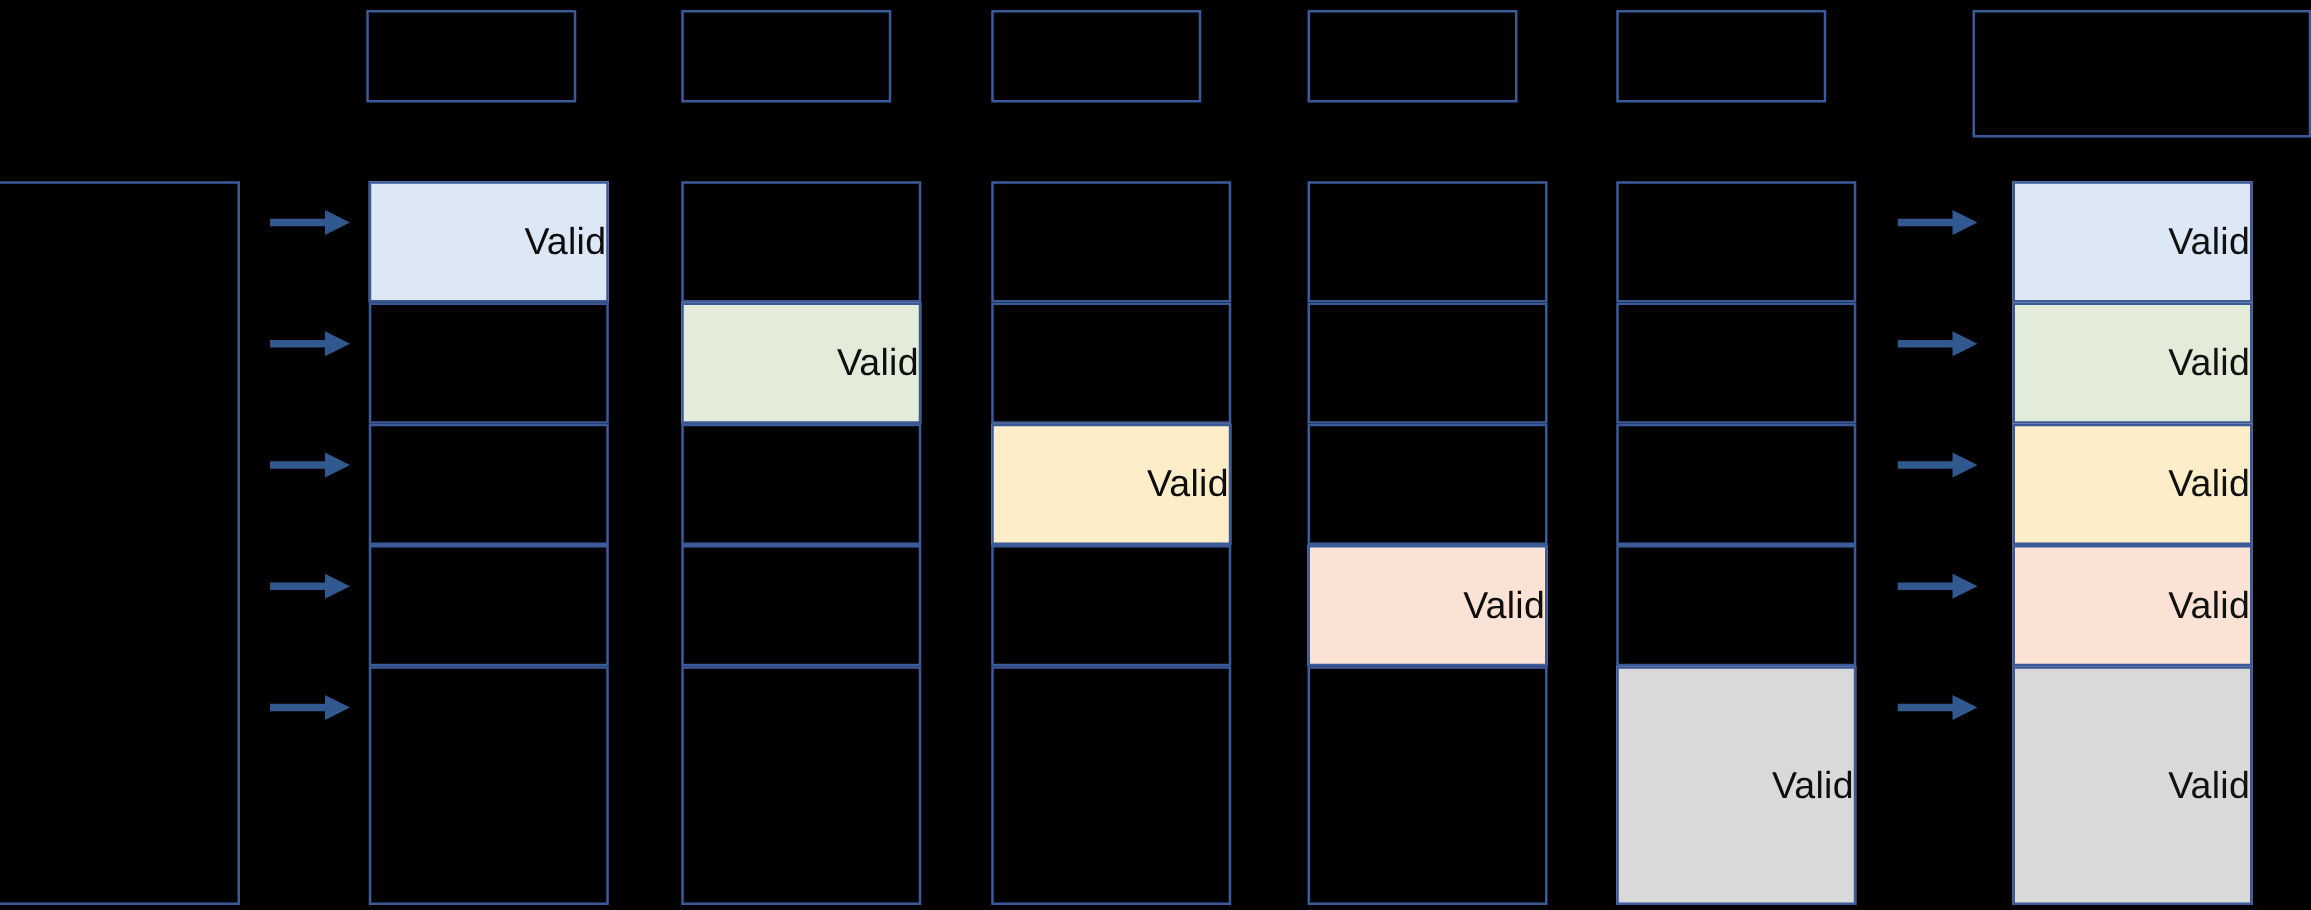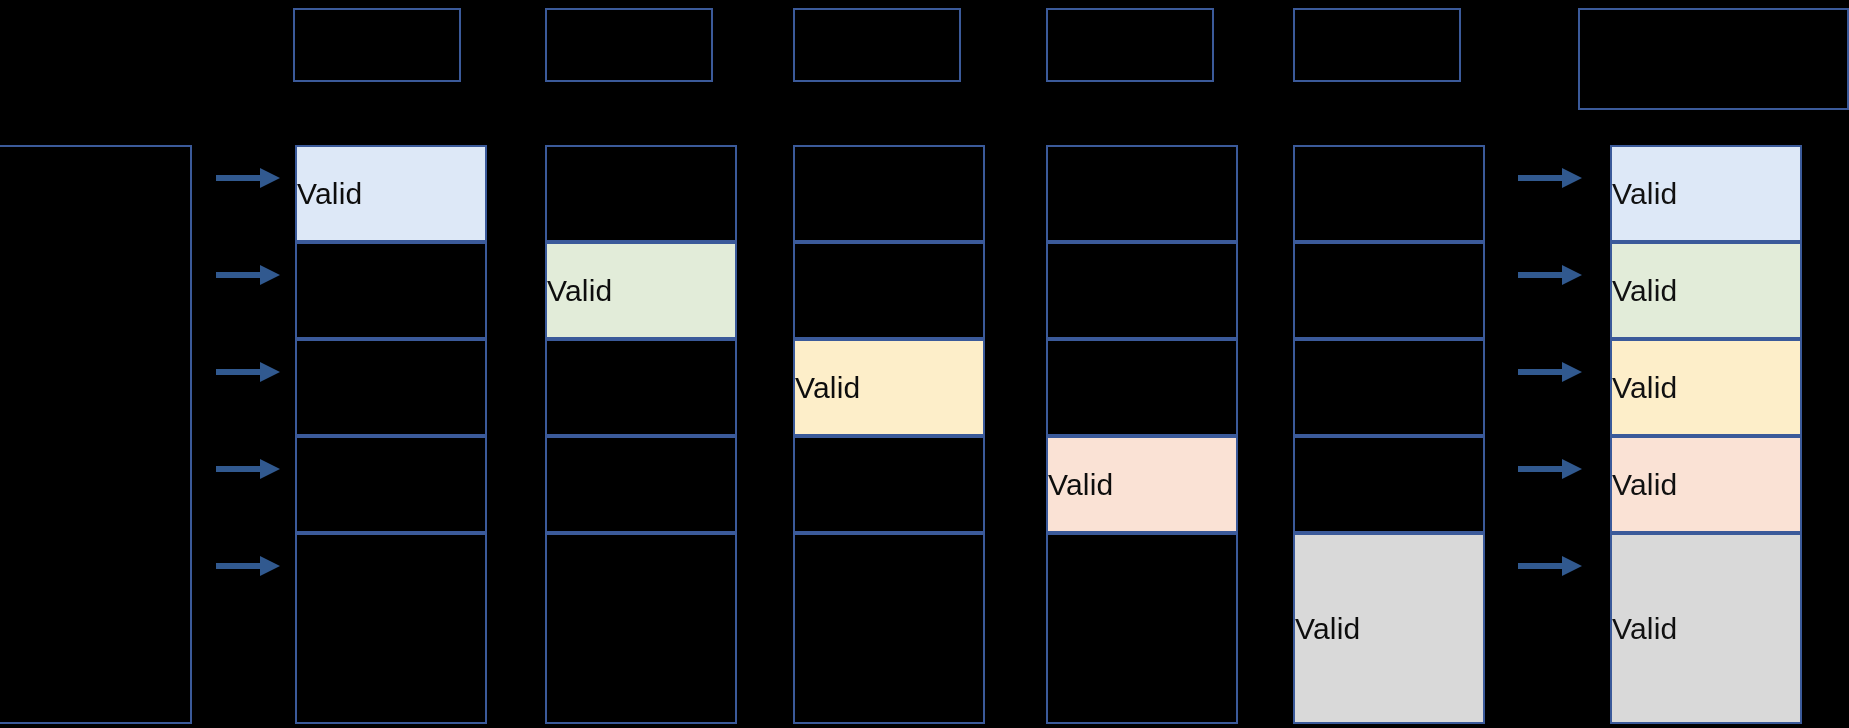--- a/index.html
+++ b/index.html
@@ -44,21 +44,21 @@
     position: absolute;
     box-sizing: border-box;
   }
   .cell {
     position: absolute;
     box-sizing: border-box;
     border: 2px solid #3b5a9a;
     background: #000000;
     display: flex;
     align-items: center;
-    justify-content: flex-start;
+    justify-content: flex-end;
     font-size: 30px;
     color: #0d0d0d;
     letter-spacing: 0.2px;
   }
   .cell.filled {
     color: #111111;
   }
   .arrow {
     position: absolute;
     height: 26px;

